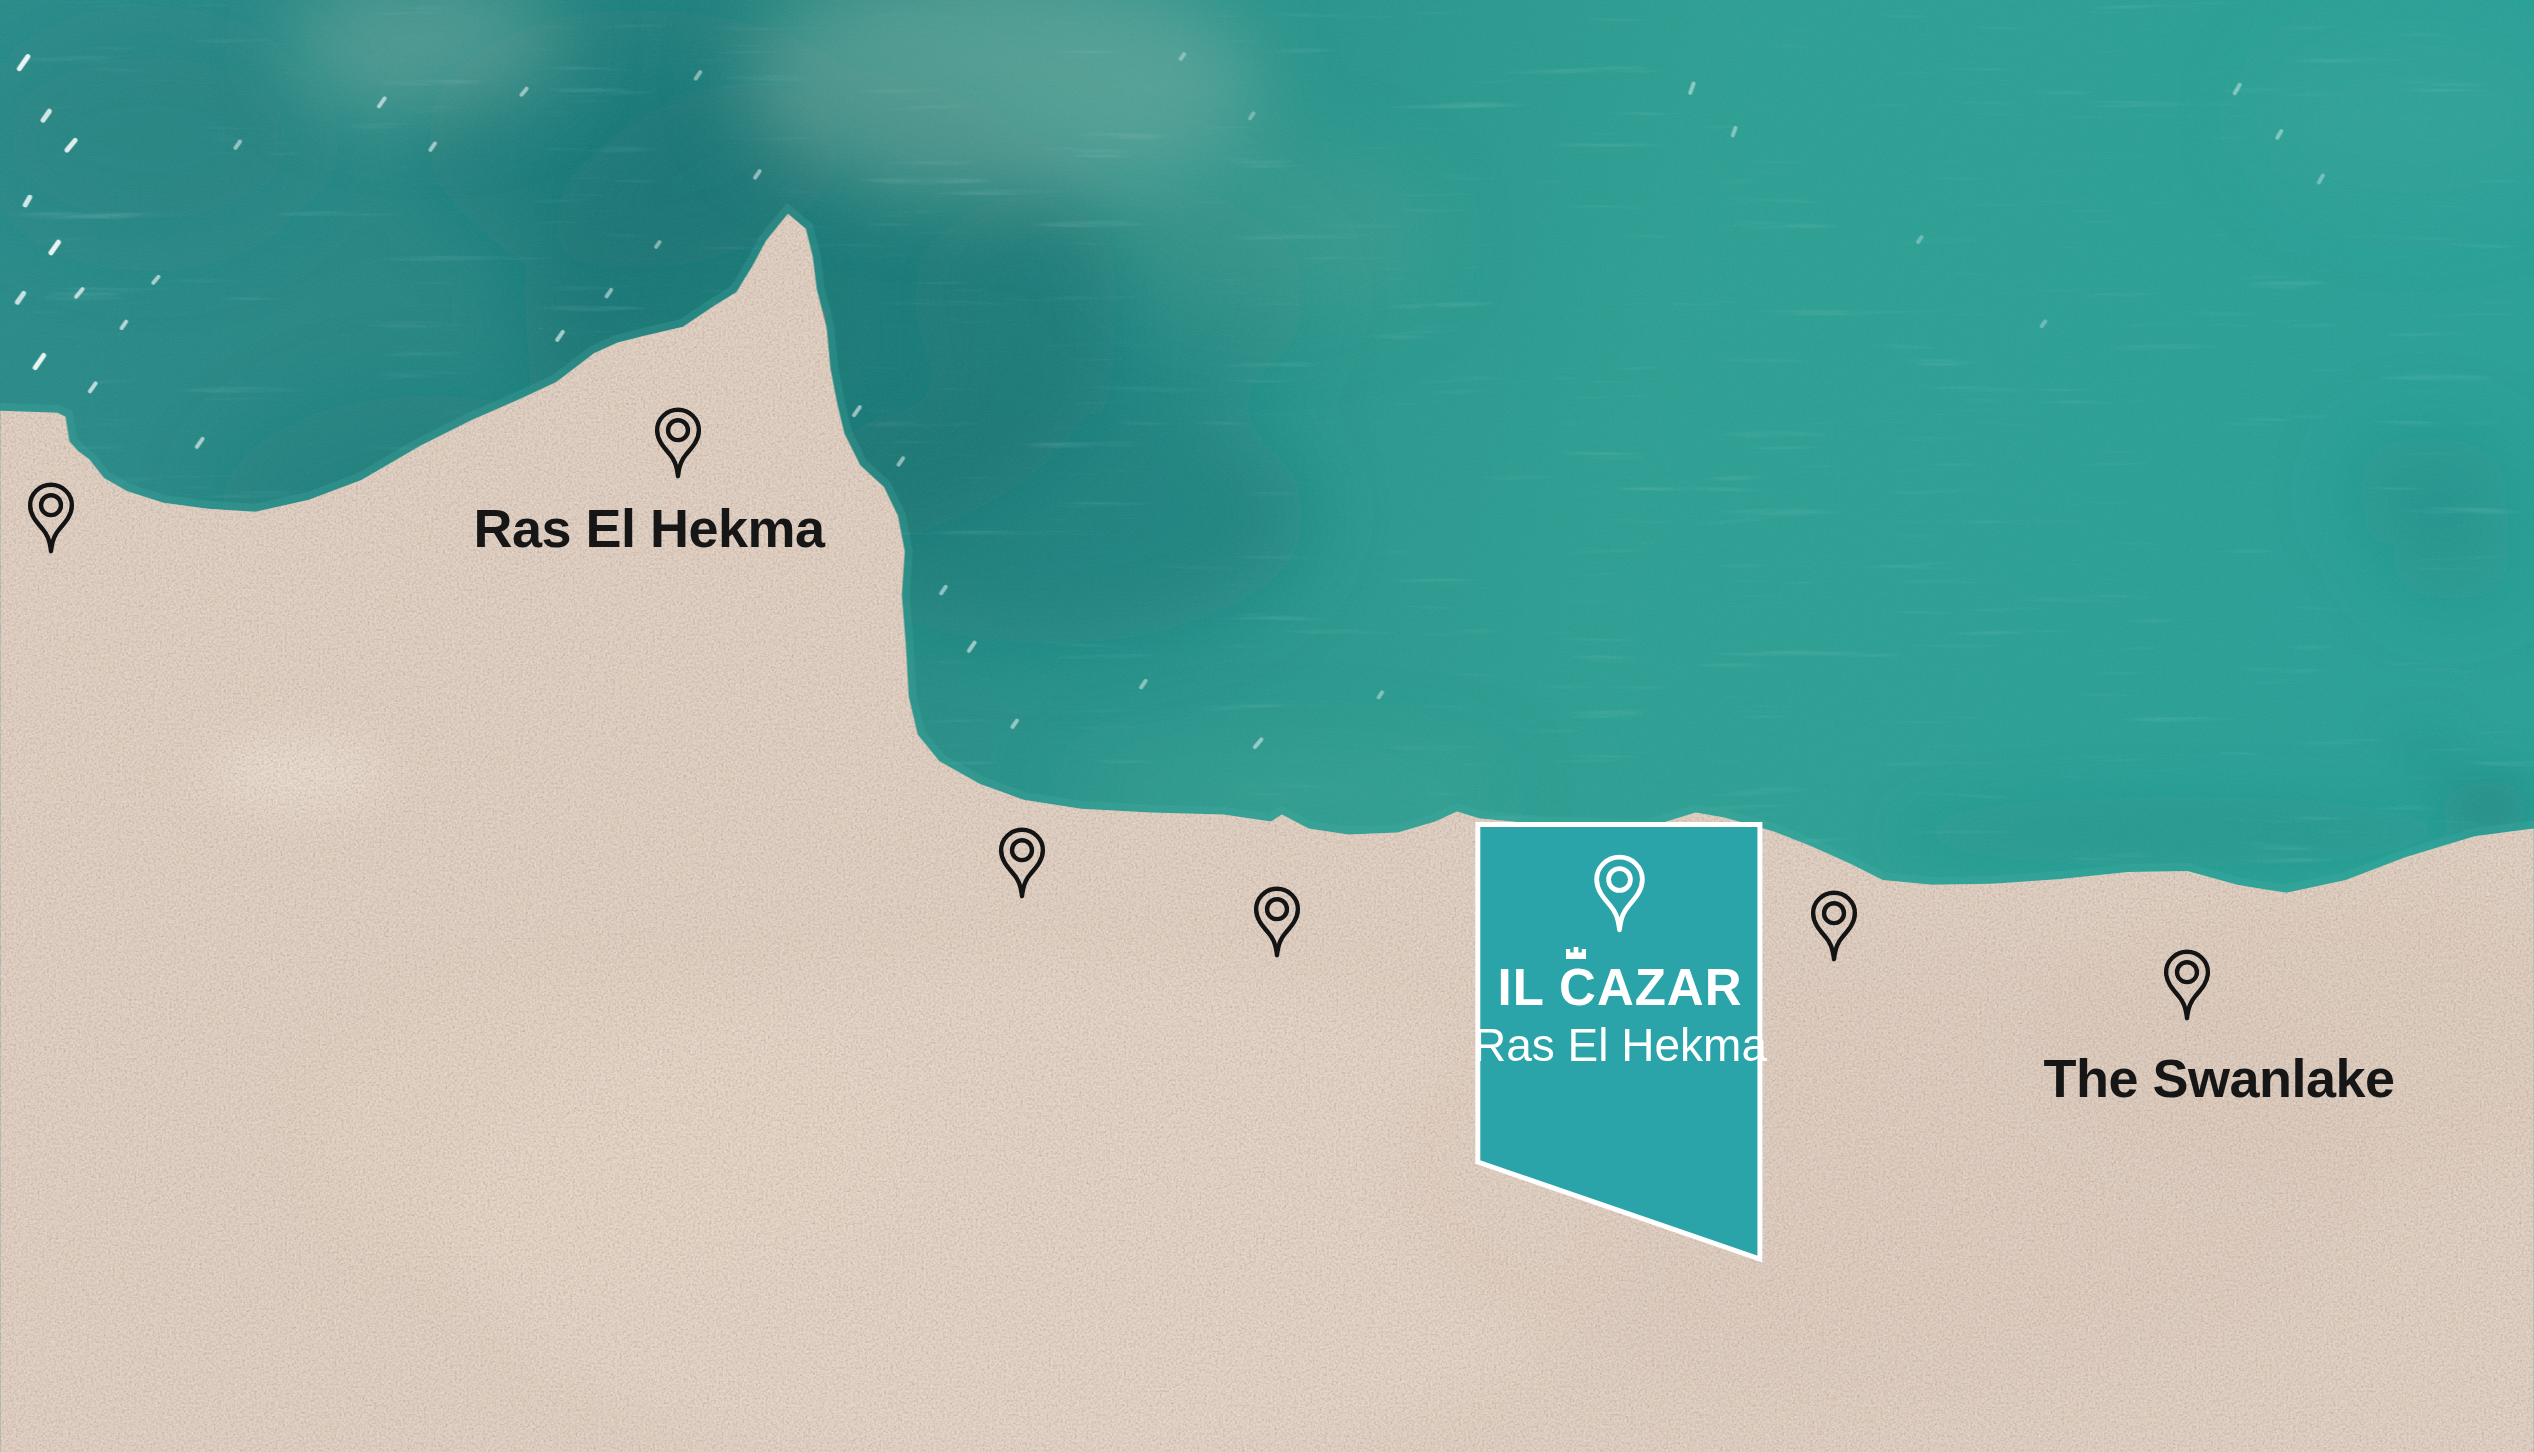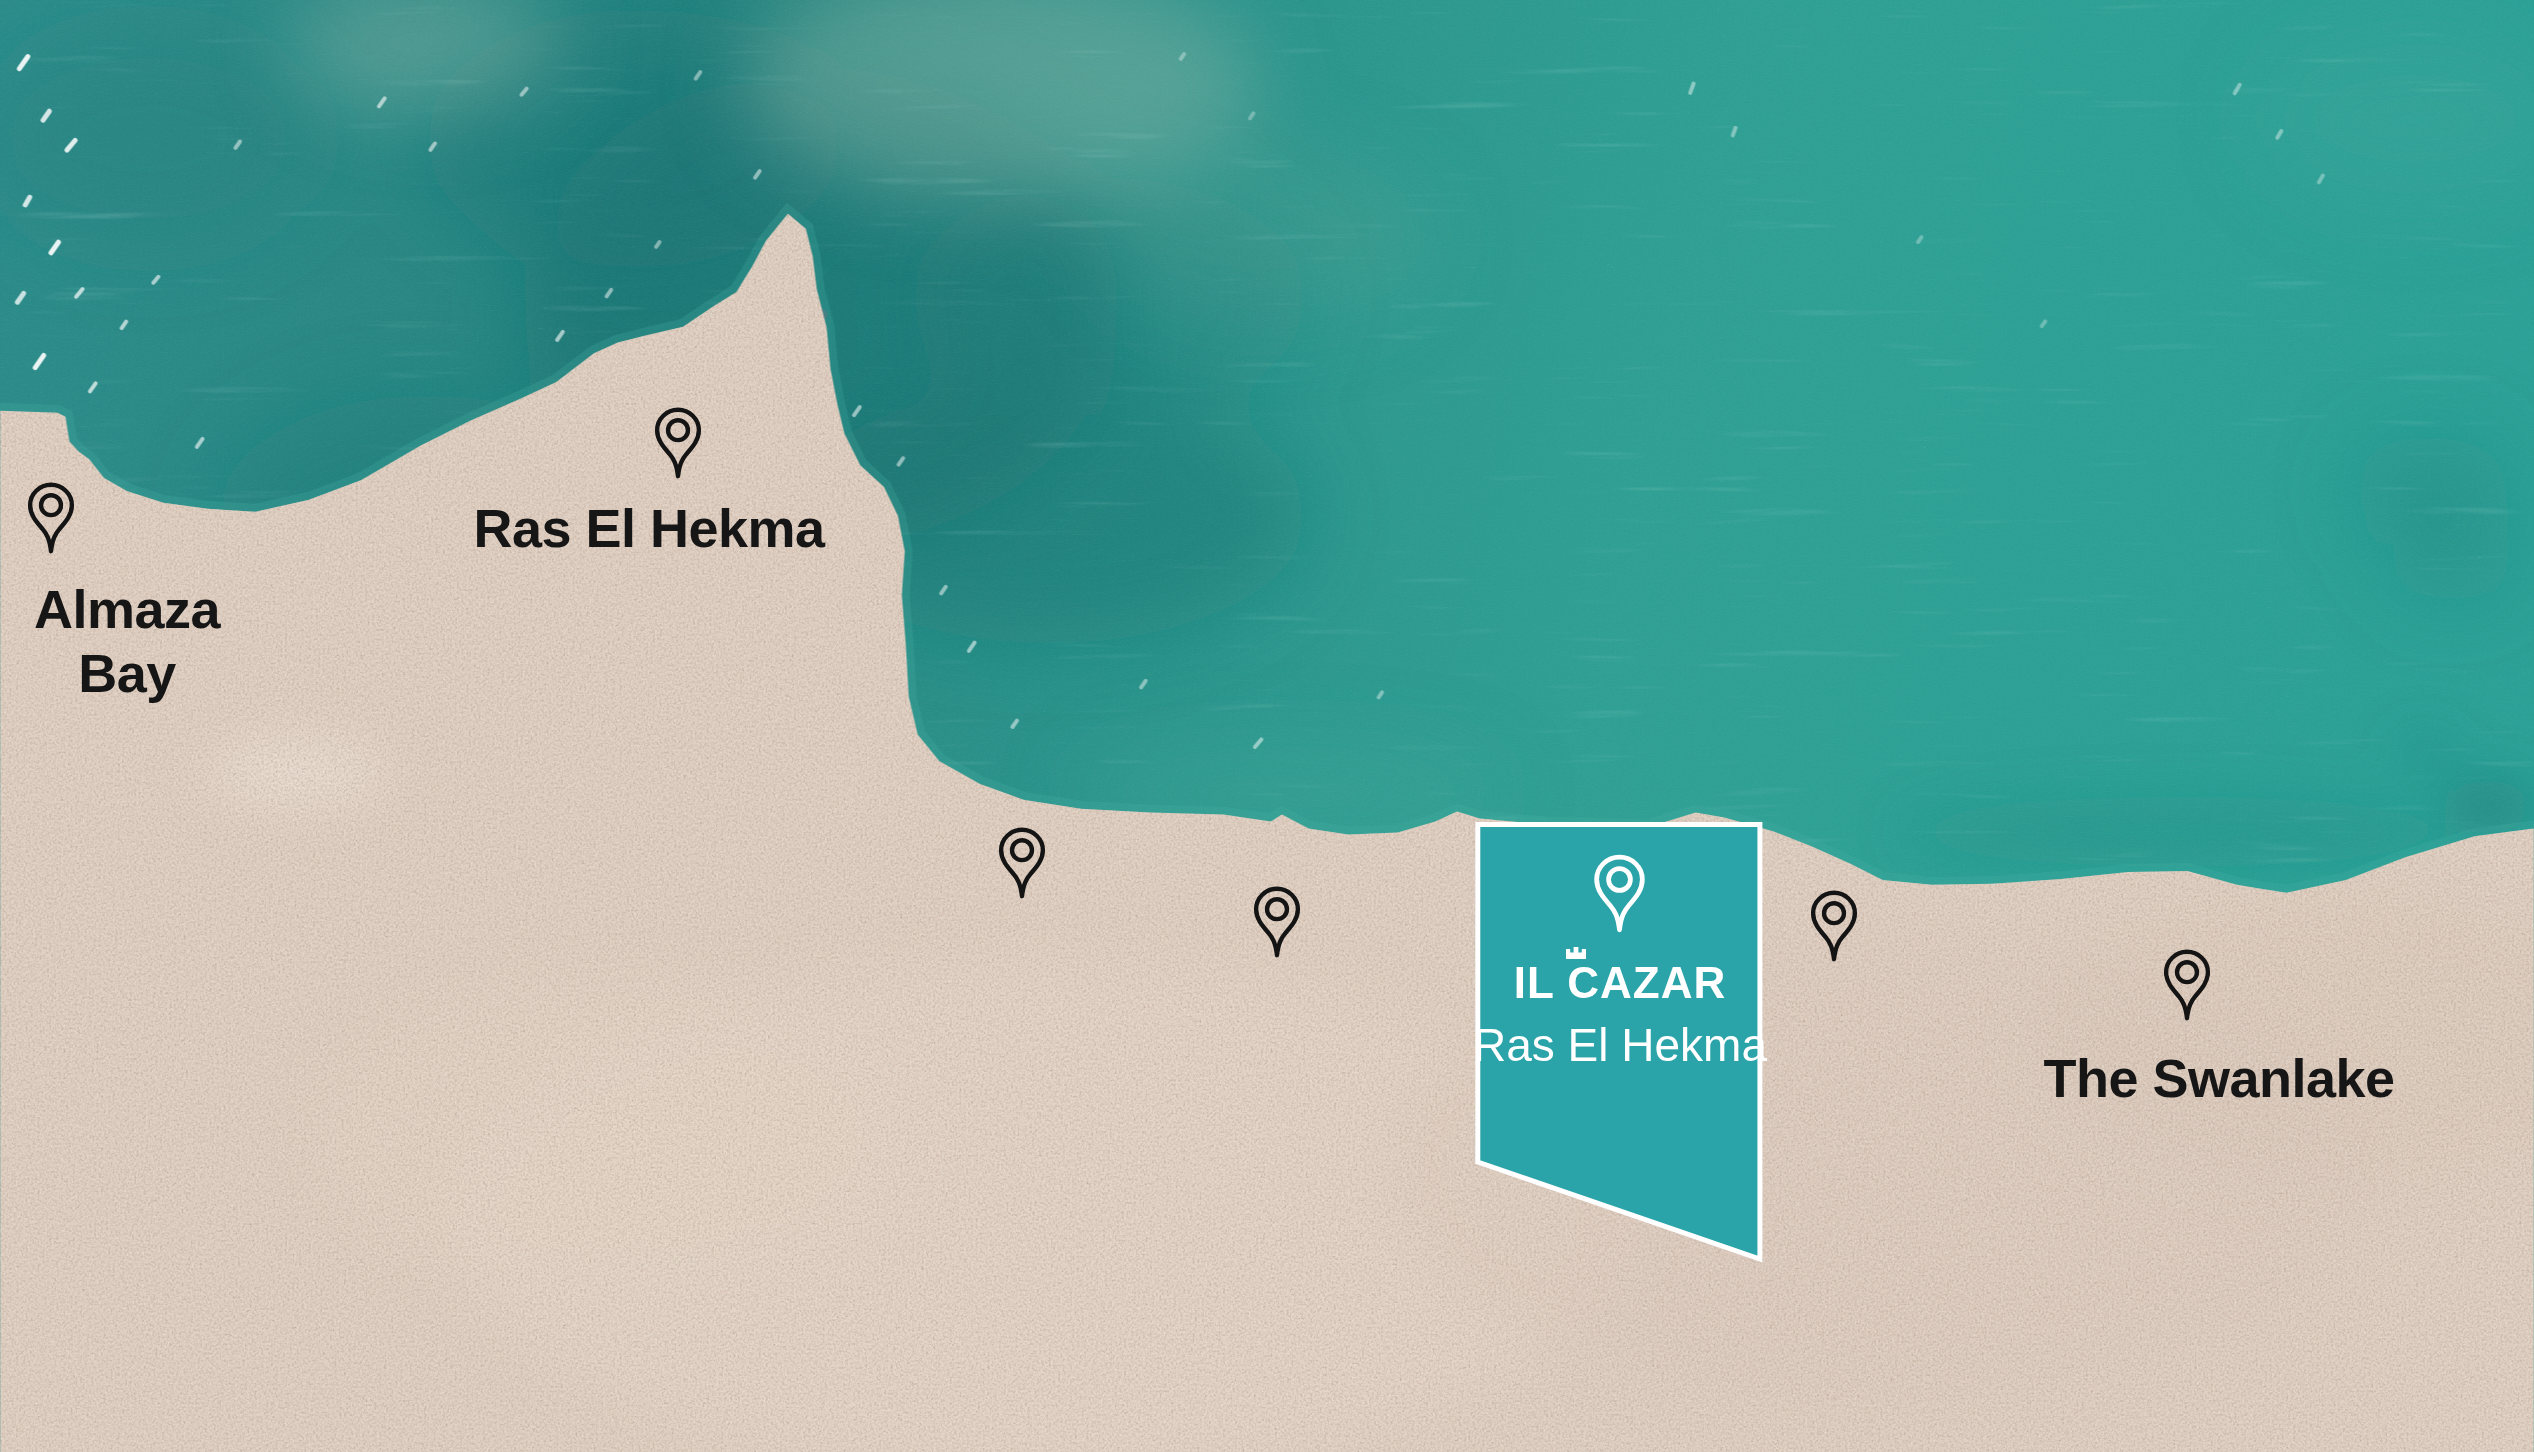--- a/index.html
+++ b/index.html
@@ -19,21 +19,21 @@
     font-size:54px;font-weight:600;line-height:1.18;
     text-align:center;white-space:nowrap;
     letter-spacing:-0.5px;
   }
   .loc-label.wrap{white-space:normal;width:248px;}
 
   
   .banner-brand{
     position:absolute;transform:translateX(-50%);
     color:var(--banner_text,#fff);
-    font-size:44px;font-weight:700;letter-spacing:1px;white-space:nowrap;
+    font-size:51px;font-weight:700;letter-spacing:1px;white-space:nowrap;
   }
   .banner-sub{
     position:absolute;transform:translateX(-50%);
     color:var(--banner_text,#fff);
     font-size:46px;font-weight:400;letter-spacing:0;white-space:nowrap;
   }
   .crown{position:absolute;display:block;}
 </style>
 </head>
 <body>
@@ -187,21 +187,20 @@
       <use href="#landPath" filter="url(#grainSandDark)" opacity="0.8"></use>
       <use href="#landPath" filter="url(#grainSandLight)" opacity="0.5"></use>
     </g>
 
     <path d="M1493,833 L1778,833 L1778,1272 L1493,1174 Z" style="fill:var(--banner_teal,#2ba4a9);stroke:var(--banner_border,#ffffff);" stroke-width="5" stroke-linejoin="miter"></path>
   </svg>
 
   <svg class="pin" style="left:26px;top:481px" width="50" height="74" viewBox="0 0 52 78">
       <use href="#pin-shape"></use>
     </svg>
-  <div class="loc-label wrap" style="left:127px;top:578px">Almaza Bay</div>
 
   <svg class="pin" style="left:653px;top:406px" width="50" height="74" viewBox="0 0 52 78">
       <use href="#pin-shape"></use>
     </svg>
   <div class="loc-label" style="left:649px;top:497px">Ras El Hekma</div>
 
   <svg class="pin" style="left:997px;top:826px" width="50" height="74" viewBox="0 0 52 78">
       <use href="#pin-shape"></use>
     </svg>
 

